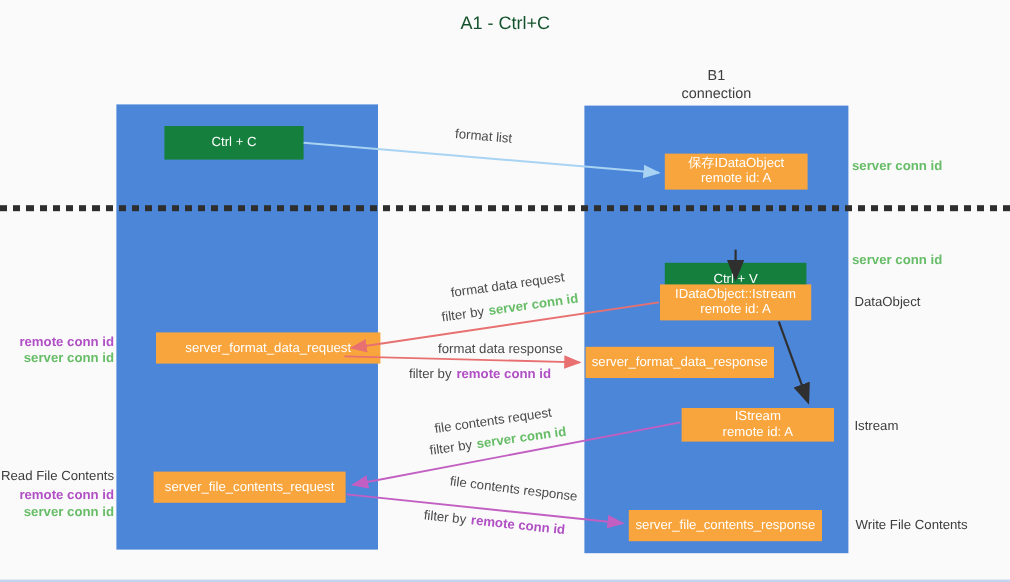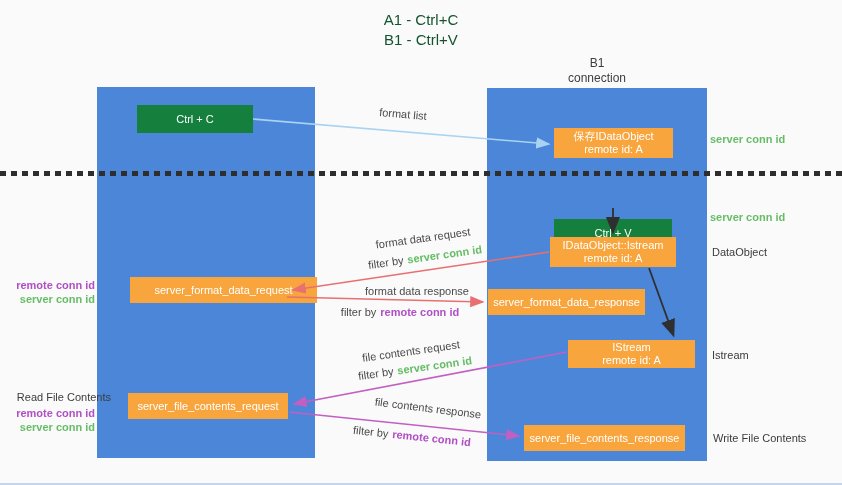--- a/index.html
+++ b/index.html
@@ -33,21 +33,20 @@
 
   .bottom-edge{position:absolute;left:0;top:483px;width:842px;height:2px;background:#c5d5f0;}
 </style>
 </head>
 <body>
 
 <div id="canvas">
 
   <div class="title">
     <div>A1 - Ctrl+C</div>
-    <div>B1 - Ctrl+V</div>
   </div>
 
   <div class="lane-header" style="left:97px;top:56px;width:218px;">
   </div>
   <div class="lane-header" style="left:487px;top:56px;width:220px;">
     <div>B1</div>
     <div>connection</div>
   </div>
 
   <div class="lane" style="left:97px;top:87px;width:218px;height:371px;"></div>
@@ -95,21 +94,21 @@
   </div>
 
   <div class="sidelabel green-t" style="left:710px;top:133px;">server conn id</div>
   <div class="sidelabel green-t" style="left:710px;top:211px;">server conn id</div>
   <div class="sidelabel dark-t" style="left:712px;top:246px;">DataObject</div>
   <div class="sidelabel dark-t" style="left:712px;top:349px;">Istream</div>
   <div class="sidelabel dark-t" style="left:713px;top:432px;">Write File Contents</div>
 
   <div class="sidelabel purple-t right-align" style="left:0;top:279px;width:95px;">remote conn id</div>
   <div class="sidelabel green-t right-align" style="left:0;top:293px;width:95px;">server conn id</div>
-  <div class="sidelabel dark-t right-align" style="left:0;top:391px;width:95px;padding-left:16px;">Read File Contents</div>
+  <div class="sidelabel dark-t right-align" style="left:0;top:391px;width:95px;">Read File Contents</div>
   <div class="sidelabel purple-t right-align" style="left:0;top:407px;width:95px;">remote conn id</div>
   <div class="sidelabel green-t right-align" style="left:0;top:421px;width:95px;">server conn id</div>
 
   <div class="flowlabel" style="left:353px;top:108px;width:100px;transform:rotate(5deg);">format list</div>
 
   <div class="flowlabel" style="left:363px;top:232px;width:120px;transform:rotate(-8deg);">format data request</div>
   <div class="flowlabel" style="left:355px;top:251px;width:140px;transform:rotate(-8deg);">
     <span class="filter-prefix">filter by</span><span class="green-t">server conn id</span>
   </div>
 

